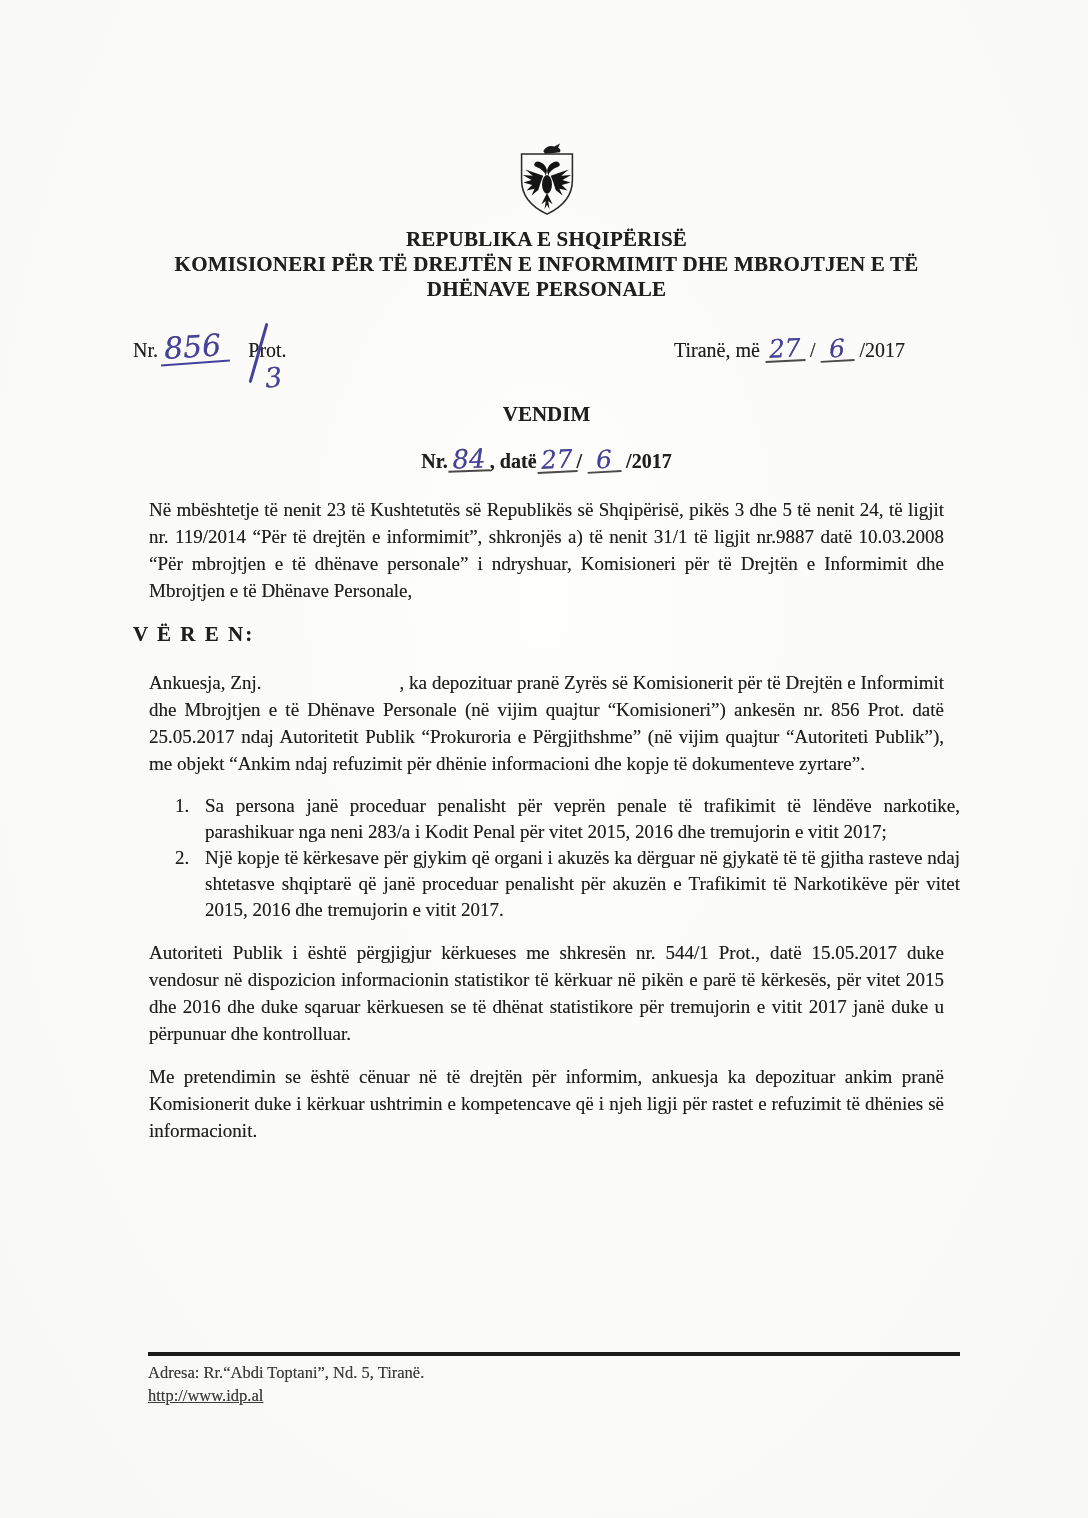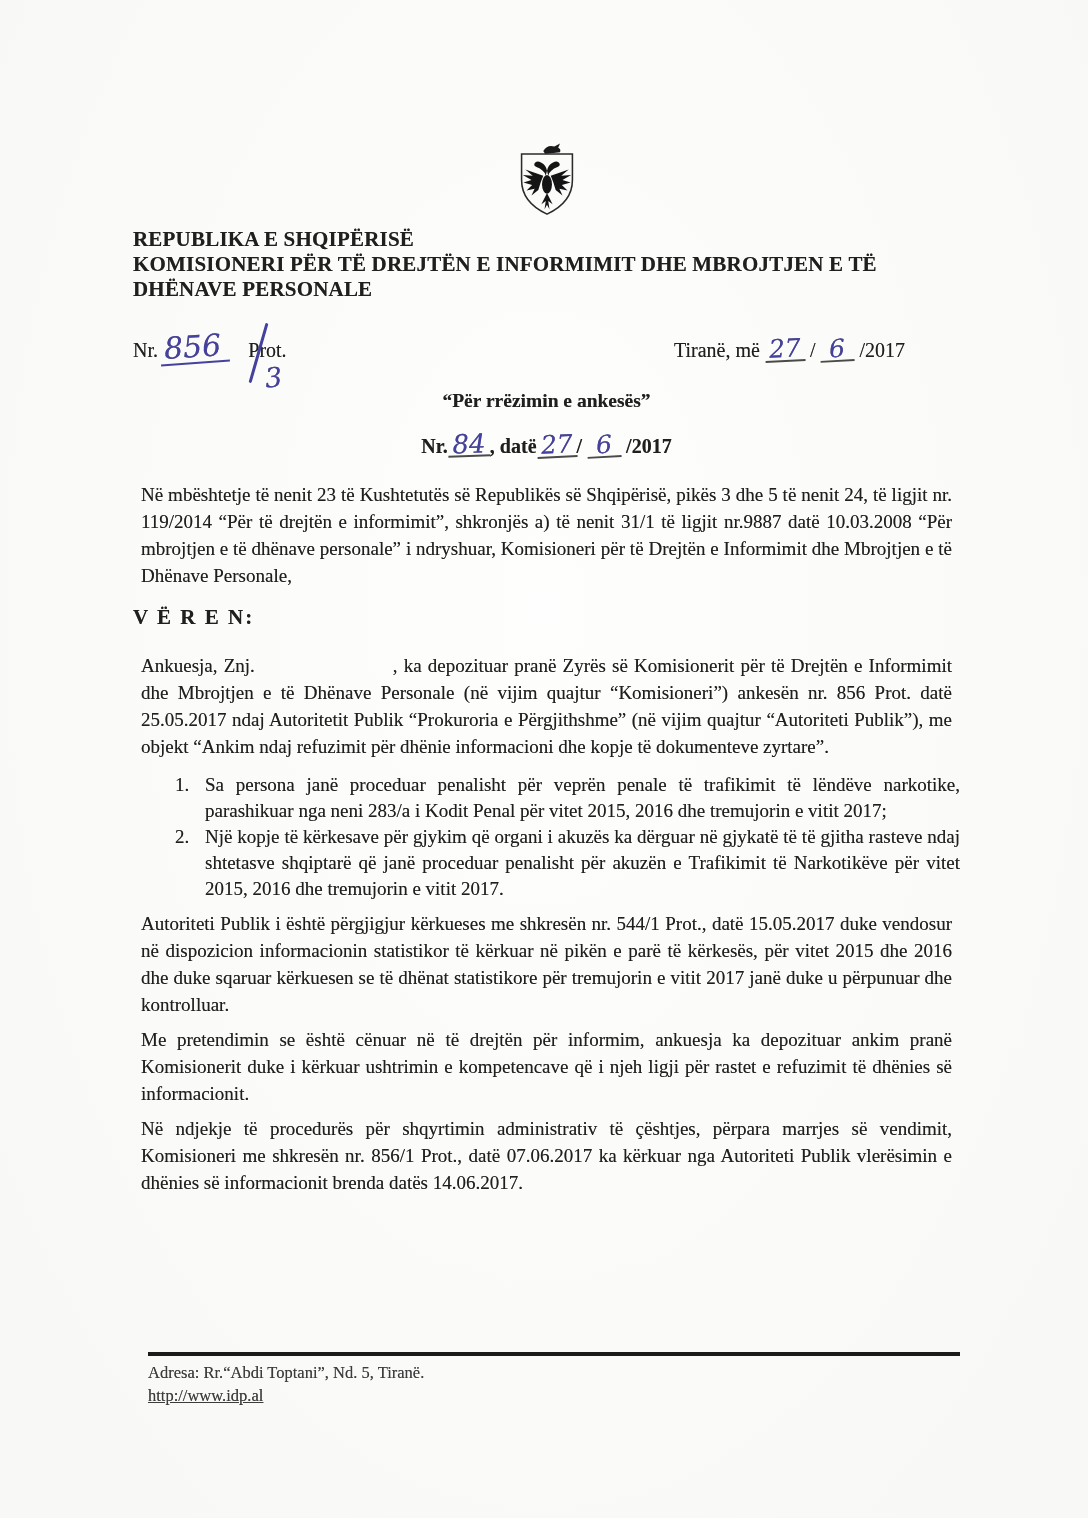--- a/index.html
+++ b/index.html
@@ -10,42 +10,42 @@
     font-family:"Liberation Serif", serif;
     color:#1f1f1d;overflow:hidden;
   }
   .content{position:absolute;left:133px;right:128px;top:0;}
   .scan-text{text-shadow:0 0 0.5px rgba(30,30,28,0.55);}
 
   
   .emblem-wrap{height:84px;margin-top:143px;text-align:center;}
 
   
-  .h-line{text-align:left;font-weight:bold;font-size:21px;line-height:25px;letter-spacing:0.2px;margin:0;}
+  .h-line{text-align:center;font-weight:bold;font-size:21px;line-height:25px;letter-spacing:0.2px;margin:0;}
 
   
   .proto-row{position:relative;display:flex;justify-content:space-between;align-items:baseline;margin-top:32px;height:34px;font-size:20px;}
   .proto-left{position:relative;padding-right:40px;}
   .proto-right{padding-right:55px;}
   .hw{font-family:"DejaVu Serif", serif;font-style:italic;color:#45419e;font-weight:normal;}
   .hw-856{display:inline-block;font-size:30px;line-height:26px;padding:0 8px 2px 4px;border-bottom:2px solid #45419e;transform:rotate(-4deg);margin-left:2px;}
   .slash-stroke{position:absolute;left:124px;top:-12px;width:3px;height:62px;background:#45419e;transform:rotate(16deg);border-radius:2px;}
   .proto-prot{margin-left:14px;margin-top:8px;}
   .hw-3{position:absolute;left:132px;top:28px;font-size:27px;transform:rotate(-6deg);}
   .hw-day,.hw-month{display:inline-block;font-size:25px;line-height:22px;min-width:40px;text-align:center;border-bottom:2px solid #4a4a48;transform:rotate(-3deg);}
   .hw-month{min-width:34px;}
 
   
   .vendim-title{text-align:center;font-weight:bold;font-size:21px;margin-top:34px;line-height:25px;}
   .vendim-sub{text-align:center;font-weight:bold;font-size:19.5px;line-height:26px;}
   .nr-date-line{text-align:center;font-weight:bold;font-size:20px;margin-top:10px;height:34px;}
   .hw-nr{display:inline-block;font-size:26px;line-height:22px;min-width:42px;text-align:center;border-bottom:2px solid #4a4a48;transform:rotate(-2deg);}
 
   
-  .body-text{font-size:19px;line-height:27px;text-align:justify;margin:8px;}
+  .body-text{font-size:19px;line-height:27px;text-align:justify;margin:16px;}
   .p-intro{margin-top:14px;}
   .veren{text-align:left;font-weight:bold;font-size:21px;letter-spacing:2px;margin-top:14px;line-height:28px;}
   .p-complaint{margin-top:16px;}
   .p-request{margin-top:10px;}
   .name-gap{display:inline-block;width:138px;}
   .objekt{}
 
   .req-list{margin-top:12px;}
   .req-item{display:flex;margin-left:42px;font-size:19px;line-height:26px;}
   .req-num{width:30px;flex:none;}
@@ -95,21 +95,21 @@
       </div>
       <div class="proto-right">
         <span>Tiranë, më</span>
         <span class="hw hw-day">27</span>
         <span>/</span>
         <span class="hw hw-month">6</span>
         <span>/2017</span>
       </div>
     </div>
 
-    <p class="vendim-sub">“Për rrëzimin e ankesës”</p>
+    <p class="vendim-title">VENDIM</p>
 
     <div class="nr-date-line">
       <span>Nr.</span><span class="hw hw-nr">84</span><span>, datë</span><span class="hw hw-day">27</span><span>/</span>
       <span class="hw hw-month">6</span>
       <span>/2017</span>
     </div>
 
     <p class="body-text p-intro">Në mbështetje të nenit 23 të Kushtetutës së Republikës së Shqipërisë,  pikës 3 dhe 5 të nenit 24, të ligjit nr. 119/2014 “Për të drejtën e informimit”, shkronjës a) të nenit 31/1 të ligjit nr.9887 datë 10.03.2008 “Për mbrojtjen e të dhënave personale” i ndryshuar, Komisioneri për të Drejtën e Informimit dhe Mbrojtjen e të Dhënave Personale,</p>
 
     <p class="veren">V Ë R E N:</p>
@@ -126,21 +126,20 @@
       </div>
       <div class="req-item">
         <span class="req-num">2.</span>
         <span class="req-text">Një kopje të kërkesave për gjykim që organi i akuzës ka dërguar në gjykatë të të gjitha rasteve ndaj shtetasve shqiptarë që janë proceduar penalisht për akuzën e Trafikimit të Narkotikëve për vitet 2015, 2016 dhe tremujorin e vitit 2017.</span>
       </div>
     </div>
 
     <div class="p-block">
       <p class="body-text">Autoriteti Publik i është përgjigjur kërkueses me shkresën nr. 544/1 Prot., datë 15.05.2017 duke vendosur në dispozicion informacionin statistikor të kërkuar në pikën e parë të kërkesës, për vitet 2015 dhe 2016 dhe duke sqaruar kërkuesen se të dhënat statistikore për tremujorin e vitit 2017 janë duke u përpunuar dhe kontrolluar.</p>
       <p class="body-text">Me pretendimin se është cënuar në të drejtën për informim, ankuesja ka depozituar ankim pranë Komisionerit duke i kërkuar ushtrimin e kompetencave që i njeh ligji për rastet e refuzimit të dhënies së informacionit.</p>
-      <p class="body-text">Në ndjekje të procedurës për shqyrtimin administrativ të çështjes, përpara marrjes së vendimit, Komisioneri me shkresën nr. 856/1 Prot., datë 07.06.2017 ka kërkuar nga Autoriteti Publik vlerësimin e dhënies së informacionit brenda datës 14.06.2017.</p>
     </div>
 
   </div>
 
   <div class="footer">
     <div class="col-left">
       <div>Adresa: Rr.“Abdi Toptani”, Nd. 5, Tiranë.</div>
       <div class="u">http://www.idp.al</div>
     </div>
   </div>

